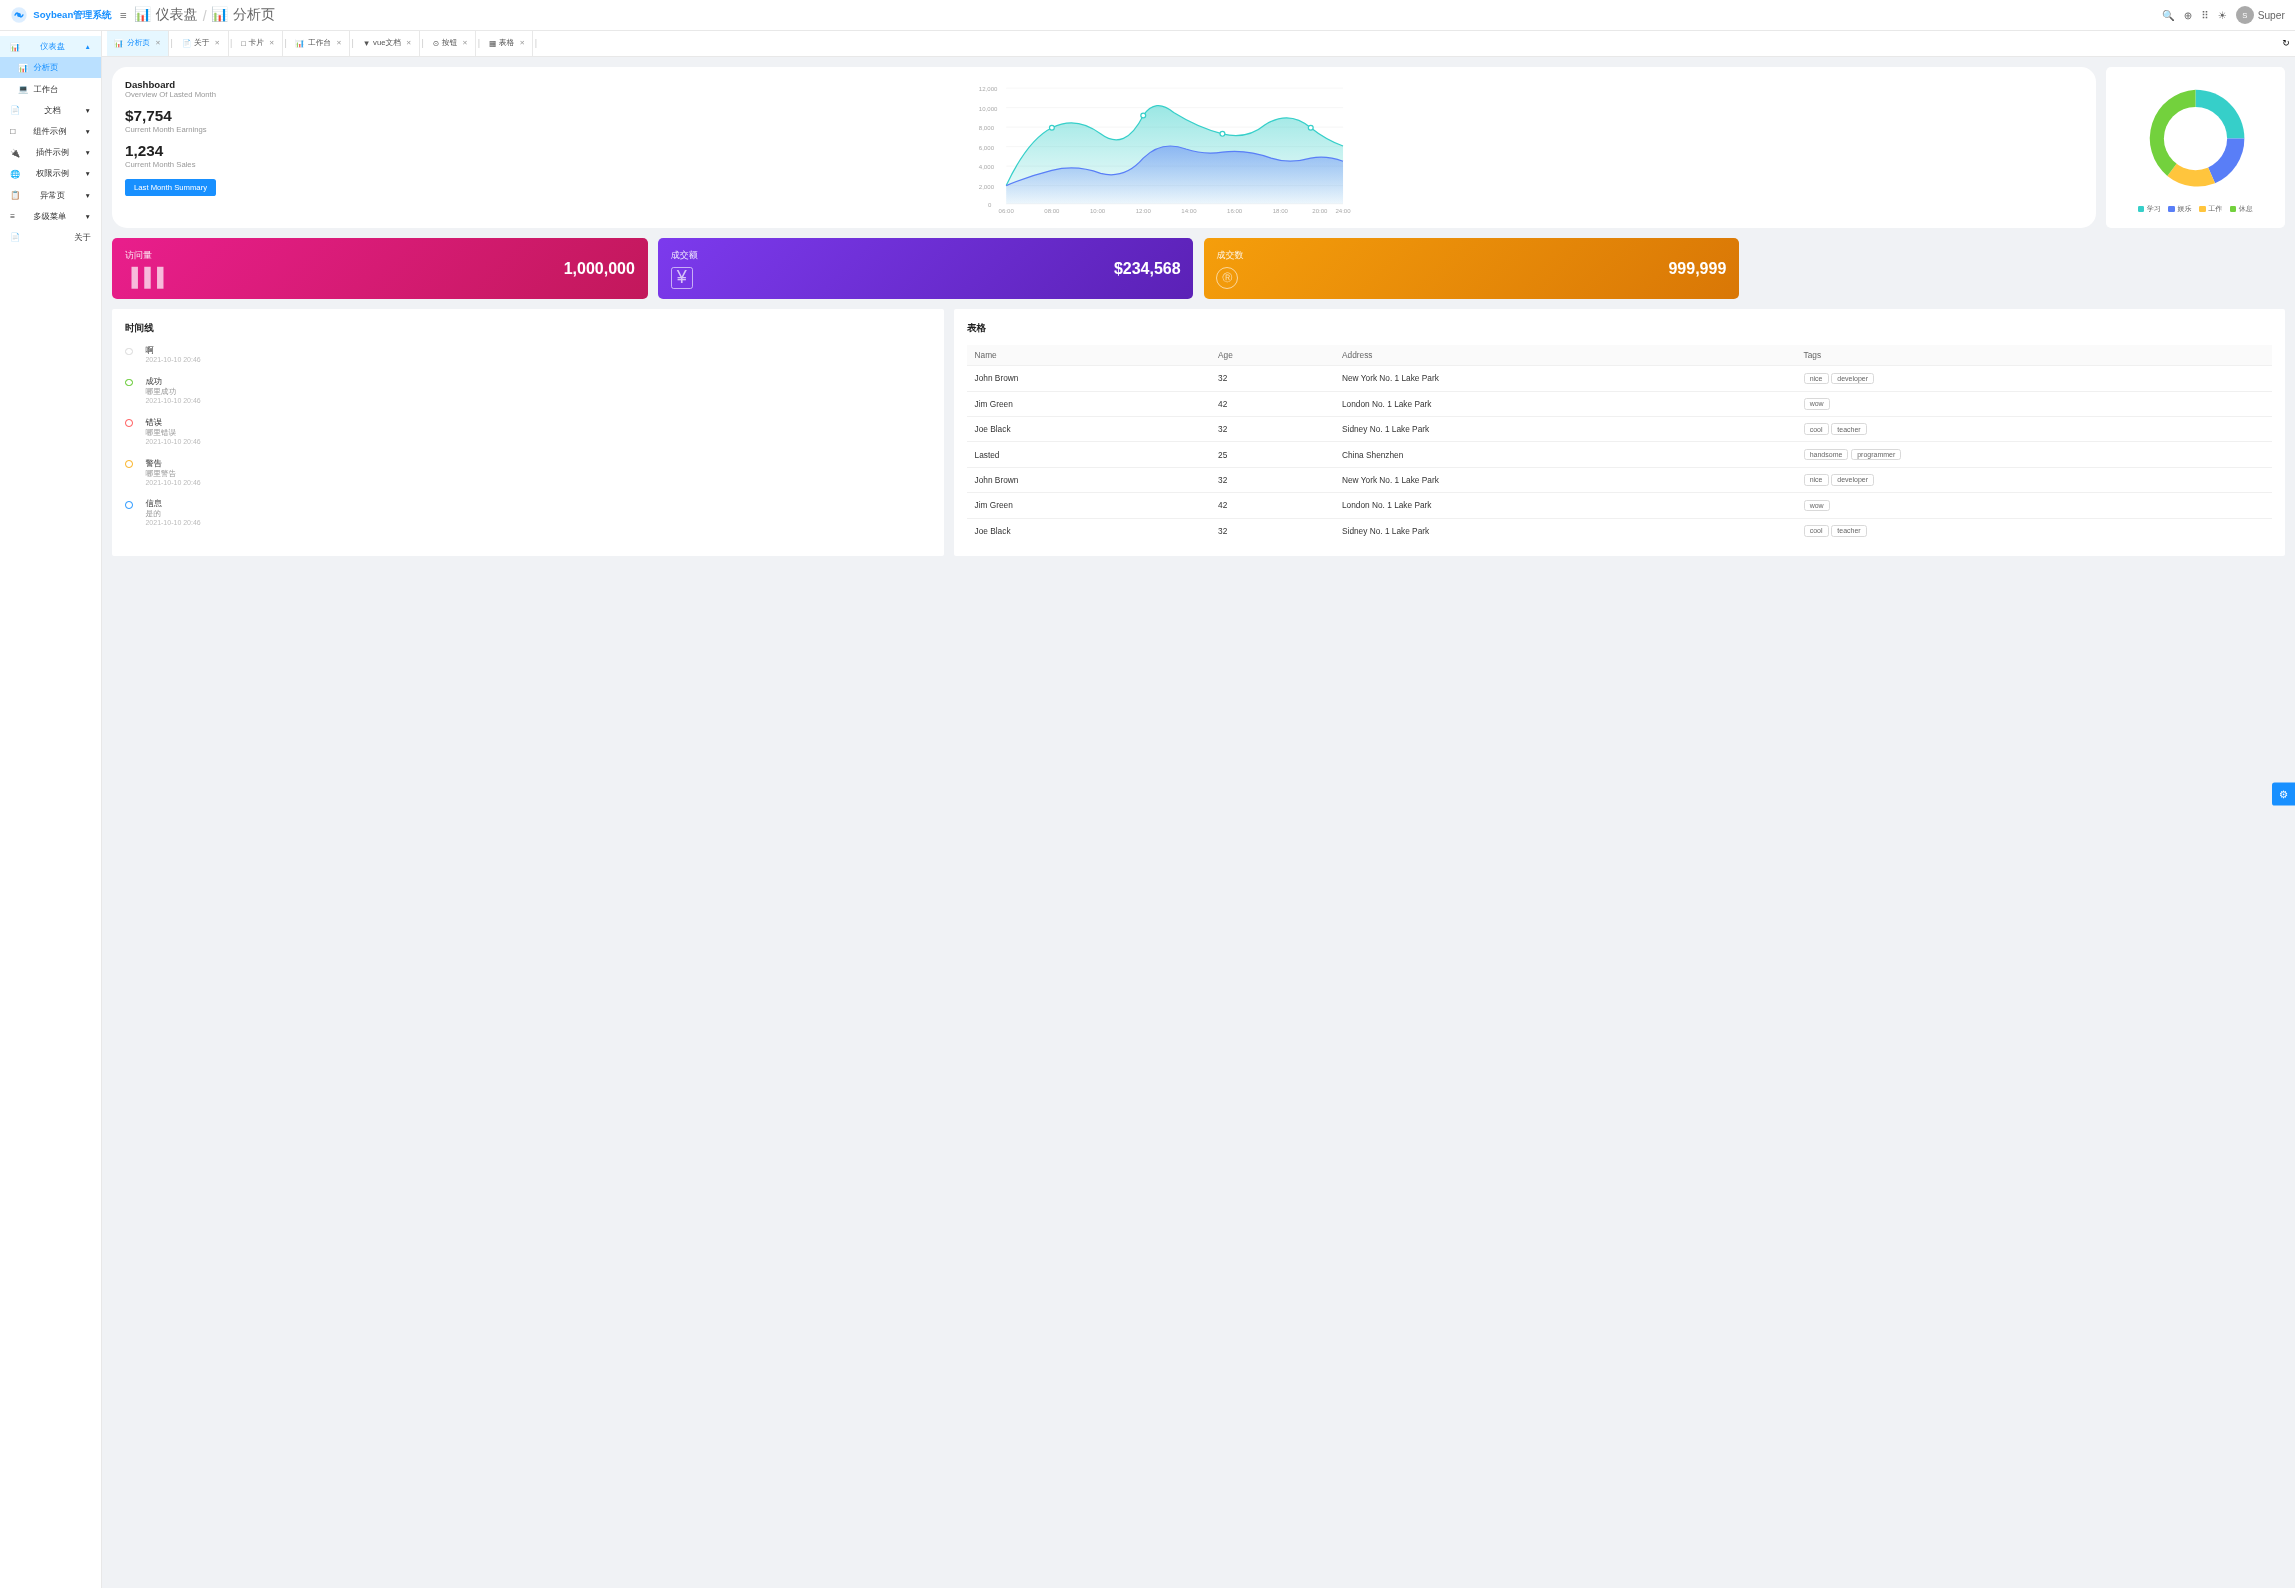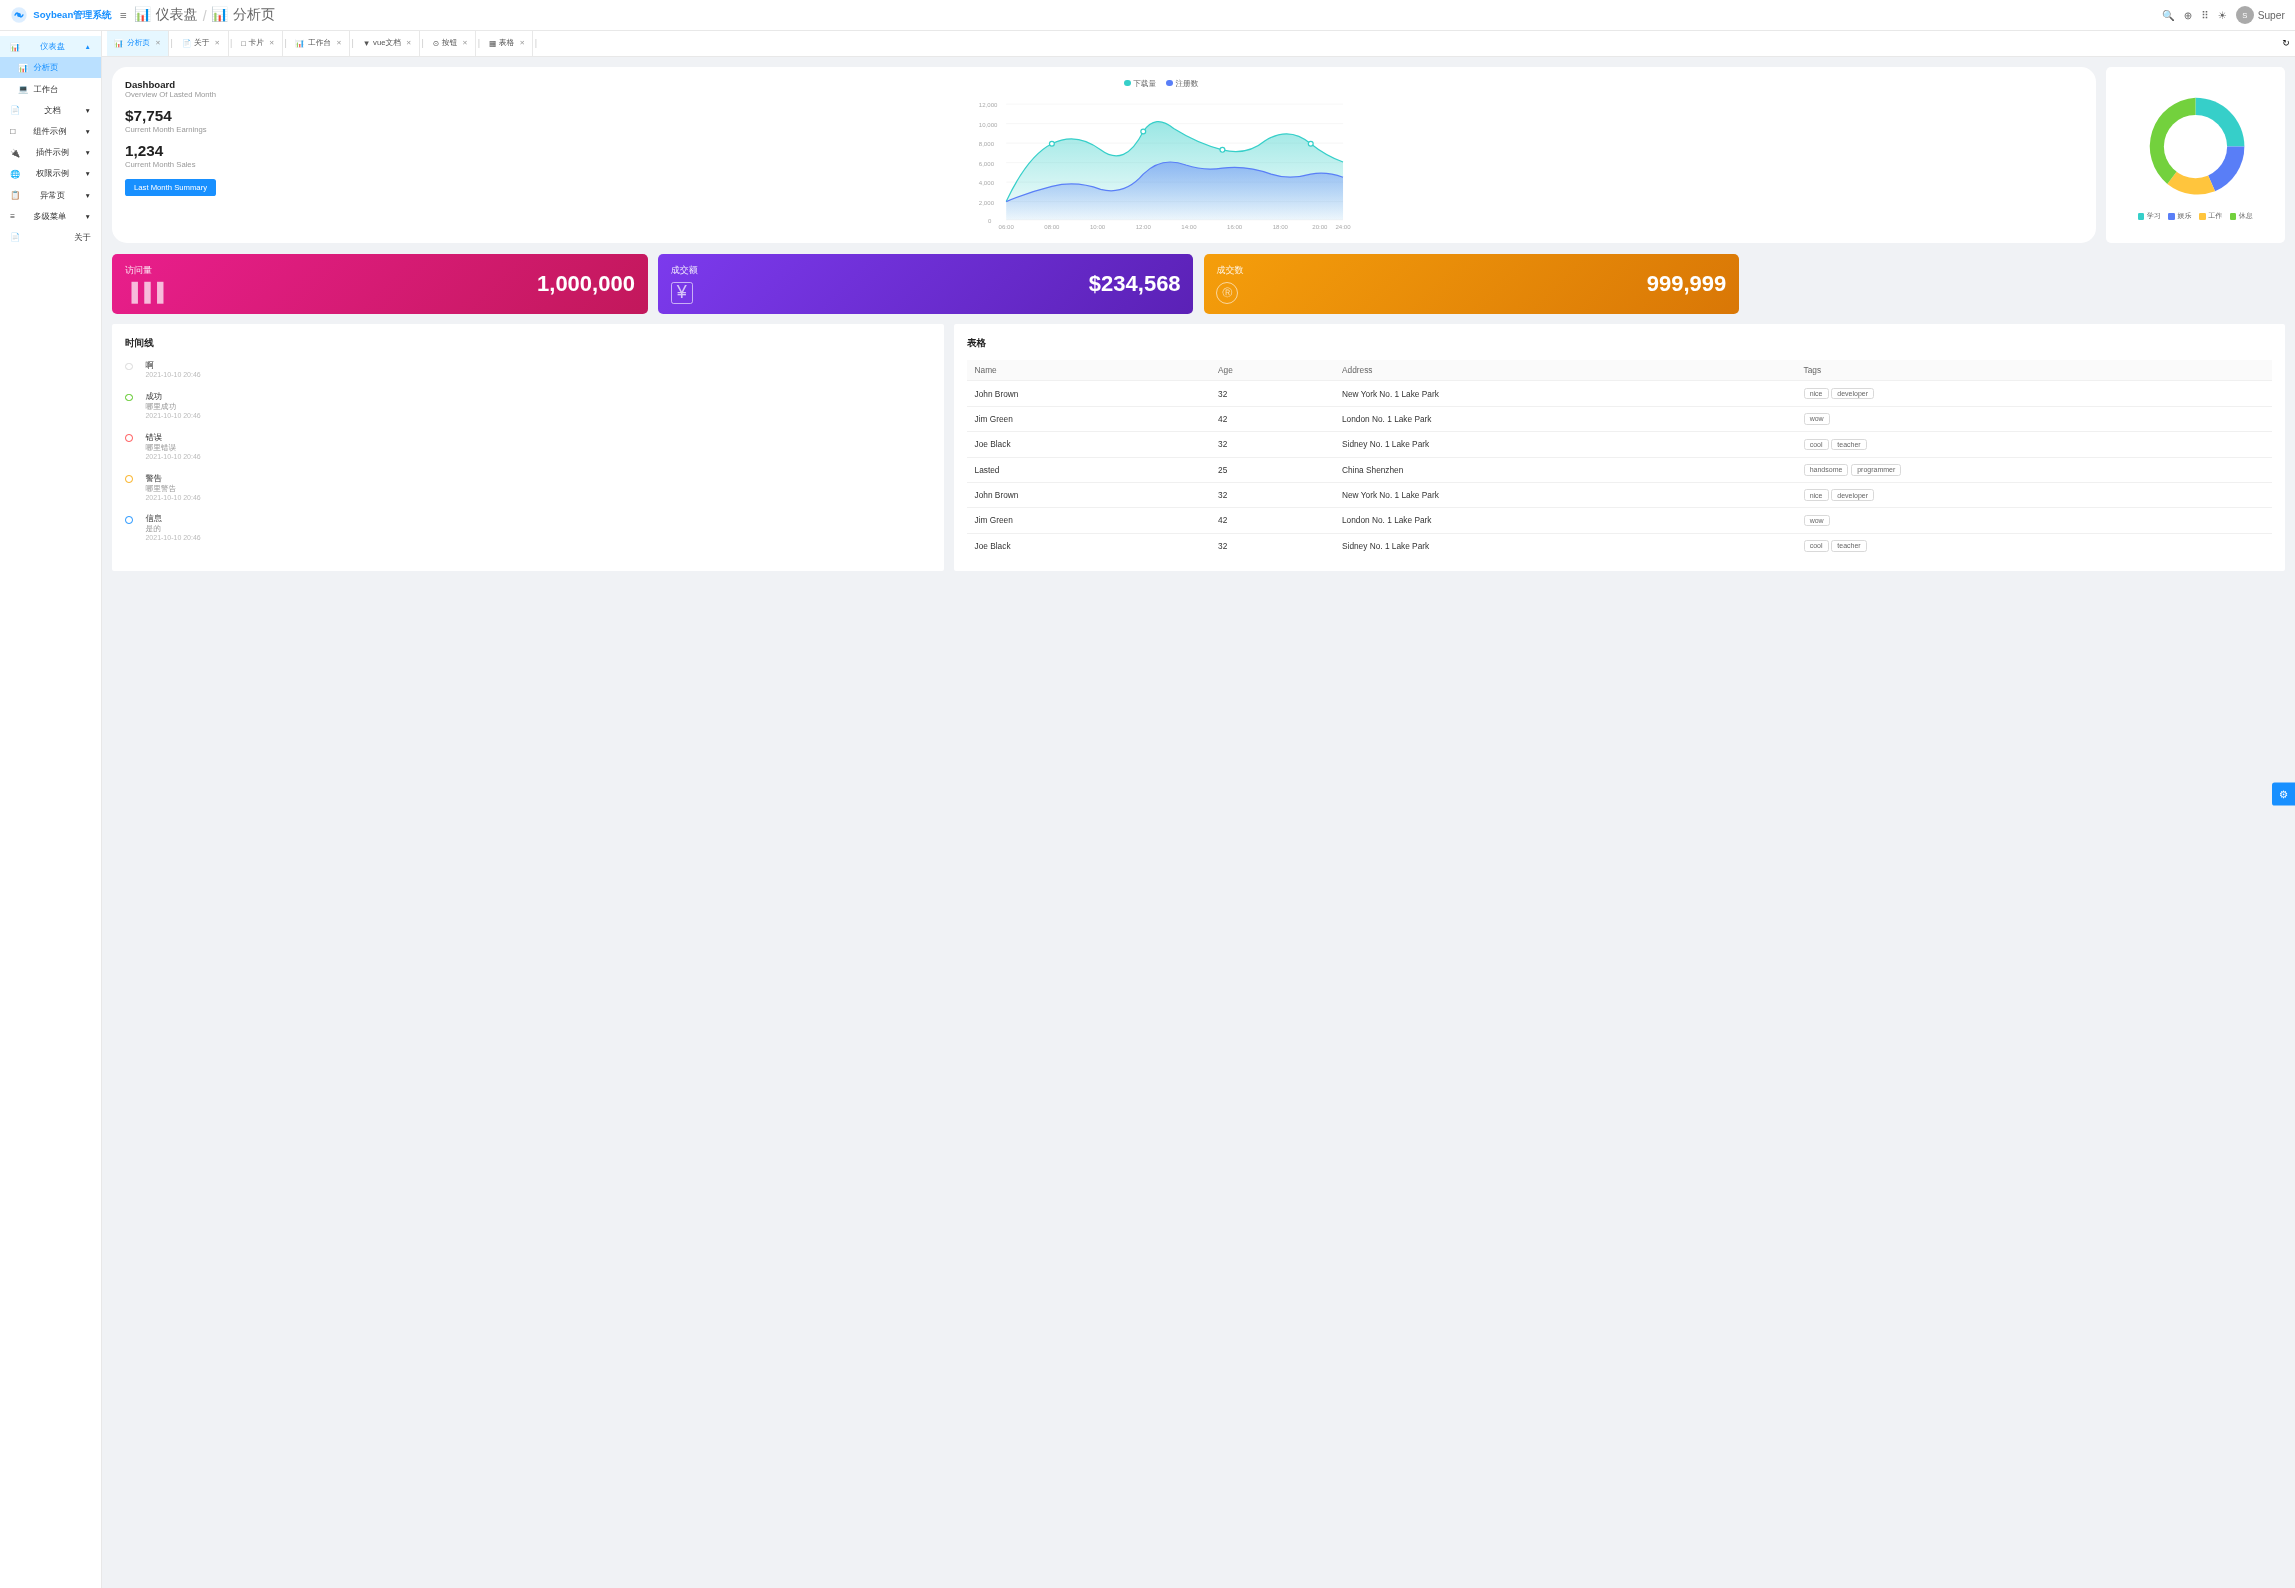--- a/index.html
+++ b/index.html
@@ -53,21 +53,21 @@
 
     
     .donut-card { background: #fff; border-radius: 5.1px; padding: 12.8px; display: flex; flex-direction: column; align-items: center; justify-content: center; }
     .donut-legend { display: flex; gap: 7.7px; margin-top: 7.7px; font-size: 7px; color: #666; flex-wrap: wrap; justify-content: center; }
     .donut-legend-item { display: flex; align-items: center; gap: 2.6px; }
 
     
     .stats-row { display: grid; grid-template-columns: repeat(4, 1fr); gap: 10.2px; margin-bottom: 10.2px; }
     .stat-card { border-radius: 5.1px; padding: 10.2px 12.8px; display: flex; align-items: center; justify-content: space-between; gap: 6px; }
     .stat-card-label { font-size: 9px; font-weight: 500; color: rgba(255,255,255,0.9); }
-    .stat-card-value { font-size: 22px; font-weight: 700; color: #fff; }
+    .stat-card-value { font-size: 16px; font-weight: 700; color: #fff; }
     .stat-card-icon { font-size: 23px; color: rgba(255,255,255,0.6); }
 
     
     .bottom-grid { display: grid; grid-template-columns: 1fr 1.6fr; gap: 10.2px; }
     .timeline-card, .table-card { background: #fff; border-radius: 2px; padding: 12.8px; }
     .section-title { font-size: 9.6px; font-weight: 600; color: #222; margin-bottom: 10.2px; }
 
     
     .timeline { position: relative; padding-left: 12.8px; }
     .timeline-item { position: relative; margin-bottom: 12.8px; padding-left: 7.7px; }
@@ -239,24 +239,20 @@
               <div style="width:102px; flex-shrink:0;">
                 <div class="chart-title">Dashboard</div>
                 <div class="chart-subtitle">Overview Of Lasted Month</div>
                 <div class="stat-amount">$7,754</div>
                 <div class="stat-label">Current Month Earnings</div>
                 <div class="stat-amount">1,234</div>
                 <div class="stat-label">Current Month Sales</div>
                 <button class="stat-btn">Last Month Summary</button>
               </div>
               <div style="flex:1;">
-                <div class="chart-legend">
-                  <span><span class="legend-dot" style="background:#36cfc9;"></span><span>下载量</span></span>
-                  <span><span class="legend-dot" style="background:#597ef7;"></span><span>注册数</span></span>
-                </div>
                 
                 <svg viewBox="0 0 600 220" width="100%" height="134" style="font-size:14px">
 
                   <text x="0" y="20" font-size="10" fill="#aaa">12,000</text>
                   <text x="0" y="52" font-size="10" fill="#aaa">10,000</text>
                   <text x="0" y="84" font-size="10" fill="#aaa">8,000</text>
                   <text x="0" y="116" font-size="10" fill="#aaa">6,000</text>
                   <text x="0" y="148" font-size="10" fill="#aaa">4,000</text>
                   <text x="0" y="180" font-size="10" fill="#aaa">2,000</text>
                   <text x="15" y="210" font-size="10" fill="#aaa">0</text>

